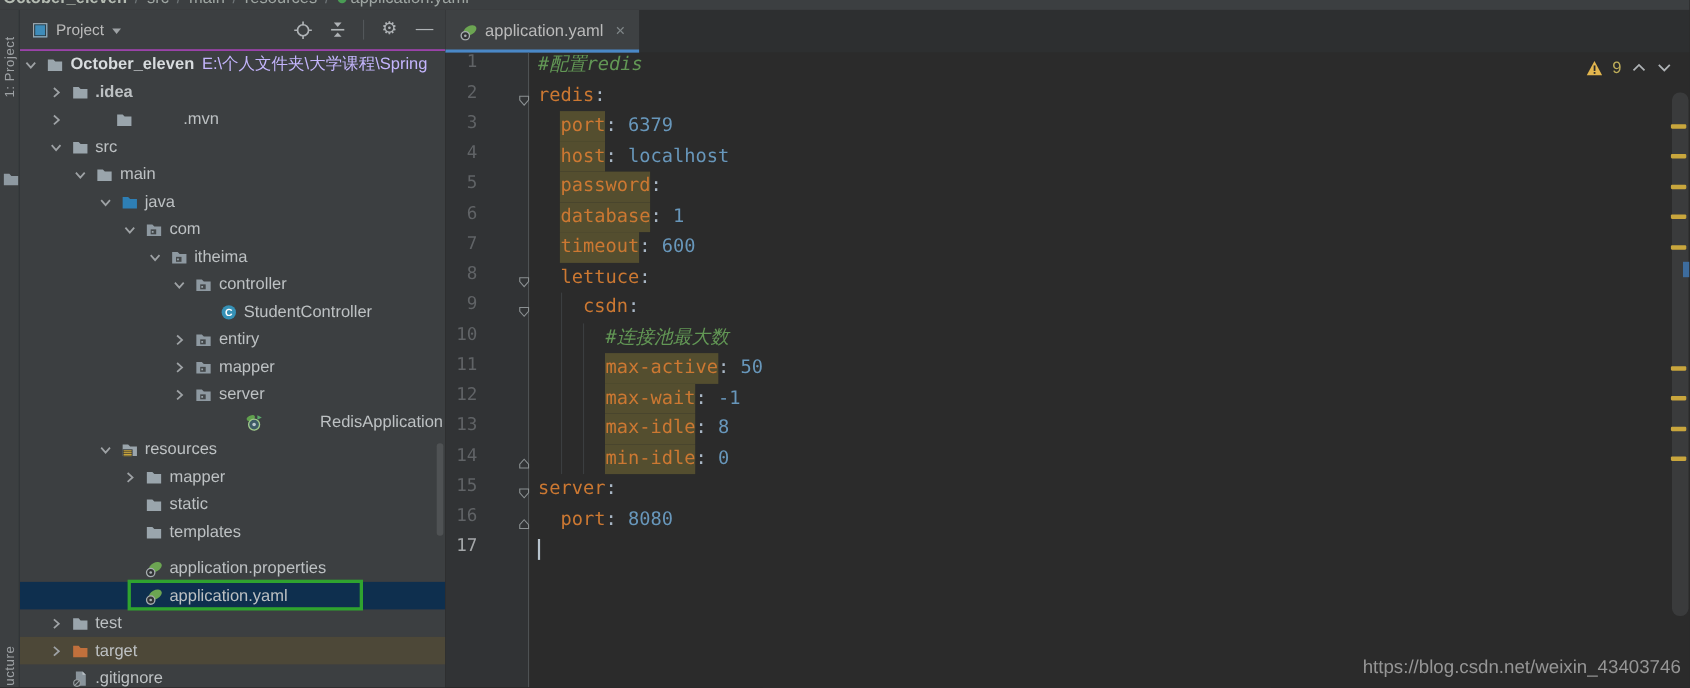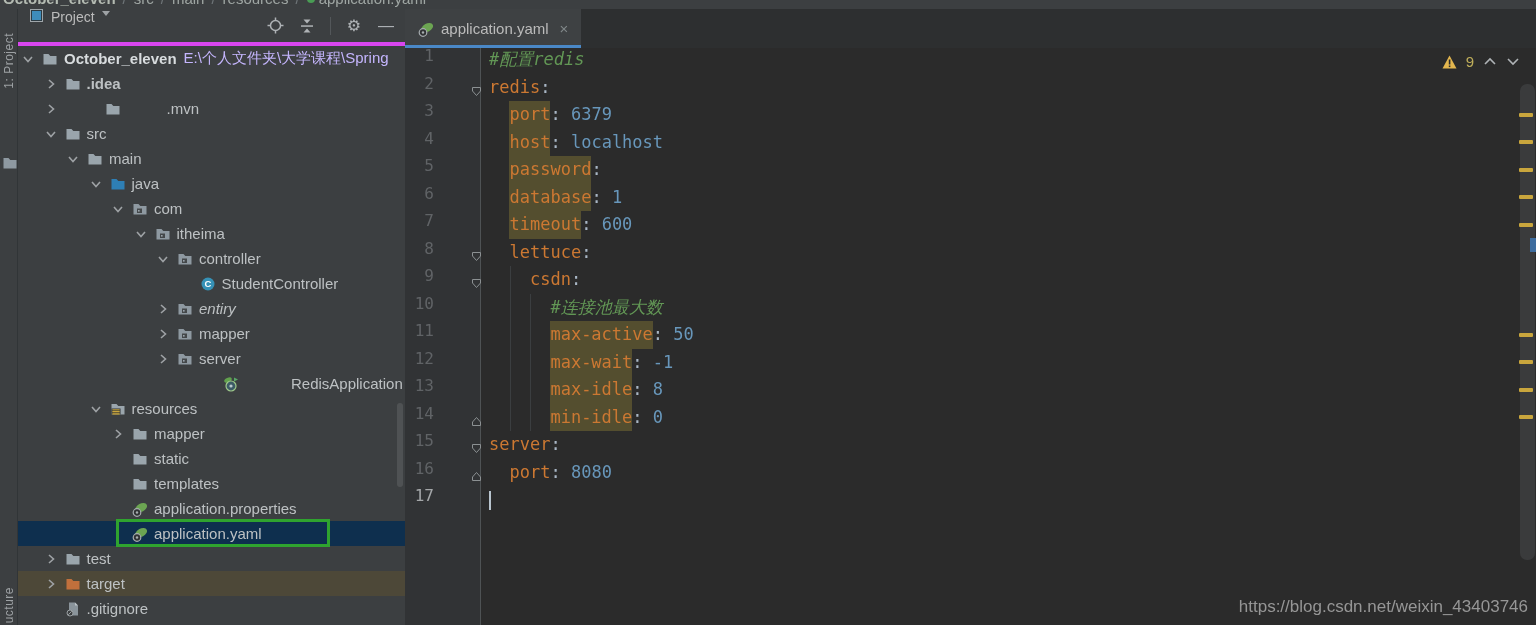--- a/index.html
+++ b/index.html
@@ -15,21 +15,21 @@
 
   
   .stripe-left { position:absolute; left:0; top:9px; width:18px; height:616px; background:#3c3f41; border-right:1px solid #313537; z-index:4; }
   .vtext { writing-mode:vertical-rl; transform:rotate(180deg); font-size:12px; color:#9da1a4; letter-spacing:0.5px; position:absolute; left:2px; }
   .vtext.top { top:24px; }
   .vtext.bottom { bottom:2px; }
   .stripe-icon { position:absolute; left:2px; top:146px; width:14px; height:14px; }
 
   
   .project-panel { position:absolute; left:18px; top:9px; width:387px; height:616px; background:#3c3f41; overflow:hidden; }
-  .panel-header { height:37px; border-bottom:4px solid #d946ef; display:flex; padding:0 10px 0 12px; font-size:14px; color:#bbbbbb; }
+  .panel-header { height:37px; border-bottom:1px solid #d946ef; display:flex; align-items:center; padding:0 10px 0 12px; font-size:14px; color:#bbbbbb; }
   .proj-ico { width:13px; height:13px; border:1px solid #9fa6aa; background:#3e8cba; box-shadow:inset 0 0 0 1px #2b3a42; margin-right:8px; flex:none; }
   .hdr-title { margin-right:7px; }
   .dd-caret { width:0; height:0; border-left:4px solid transparent; border-right:4px solid transparent; border-top:5px solid #9ea2a5; margin-top:2px; }
   .hdr-spacer { flex:1; }
   .hdr-btn { width:18px; height:18px; display:flex; align-items:center; justify-content:center; margin-left:14px; color:#afb3b6; font-size:16px; line-height:1; }
   .hdr-sep { width:1px; height:18px; background:#53575a; margin-left:14px; }
 
   .tree { position:absolute; left:0; top:37px; right:0; bottom:0; overflow:hidden; }
   .trow { height:25px; display:flex; align-items:center; position:relative; font-size:15px; white-space:nowrap; color:#bdc1c3; }
   .trow.sel { background:var(--selection-row,#0e2f4e); }
@@ -240,21 +240,21 @@
           <span class="tlabel">controller</span>
         </div>
         <div class="trow" style="padding-left: 159.5px;">
           <span class="chev"></span>
           <span class="ticon"><svg width="16" height="16" viewBox="0 0 16 16">
               <circle cx="8" cy="8" r="6.5" fill="#3691b6"></circle>
               <text x="8" y="11.3" font-size="9.5" font-weight="bold" fill="#ffffff" text-anchor="middle" font-family="Liberation Sans,sans-serif">C</text>
             </svg></span>
           <span class="tlabel">StudentController</span>
         </div>
-        <div class="trow" style="padding-left: 137px; font-style: italic;">
+        <div class="trow" style="padding-left: 137px;">
           <span class="chev">
             <svg width="16" height="16" viewBox="0 0 16 16">
               <polyline points="6,4 10.5,8 6,12" fill="none" stroke="#9ea2a5" stroke-width="1.6"></polyline>
             </svg>
           </span>
           <span class="ticon"><svg width="16" height="16" viewBox="0 0 16 16">
               <path d="M1.5 3h5l1.8 2h6.2v8.5H1.5z" fill="#8e99a1"></path>
               <rect x="5" y="7.5" width="5" height="4.5" fill="#44484a"></rect>
               <rect x="6" y="9" width="1.6" height="1.6" fill="#9aa5ac"></rect>
             </svg></span>
@@ -330,21 +330,21 @@
             </svg></span>
           <span class="tlabel">static</span>
         </div>
         <div class="trow" style="padding-left: 92px;">
           <span class="chev"></span>
           <span class="ticon"><svg width="16" height="16" viewBox="0 0 16 16">
               <path d="M1.5 3h5l1.8 2h6.2v8.5H1.5z" fill="#9aa5ac"></path>
             </svg></span>
           <span class="tlabel">templates</span>
         </div>
-        <div class="trow" style="padding-left: 92px;">
+        <div class="trow" style="padding-left: 92px; margin-top: 8px;">
           <span class="chev"></span>
           <span class="ticon"><svg width="16" height="16" viewBox="0 0 16 16">
               <ellipse cx="9.2" cy="6.6" rx="6.3" ry="4" transform="rotate(-28 9.2 6.6)" fill="#6ca552"></ellipse>
               <circle cx="5" cy="11.5" r="3.8" fill="#313335" stroke="#a7adb0" stroke-width="1.2"></circle>
               <circle cx="5" cy="11.5" r="1.2" fill="#a7adb0"></circle>
             </svg></span>
           <span class="tlabel">application.properties</span>
         </div>
         <div class="trow sel" style="padding-left: 92px;">
           <span class="chev"></span>

